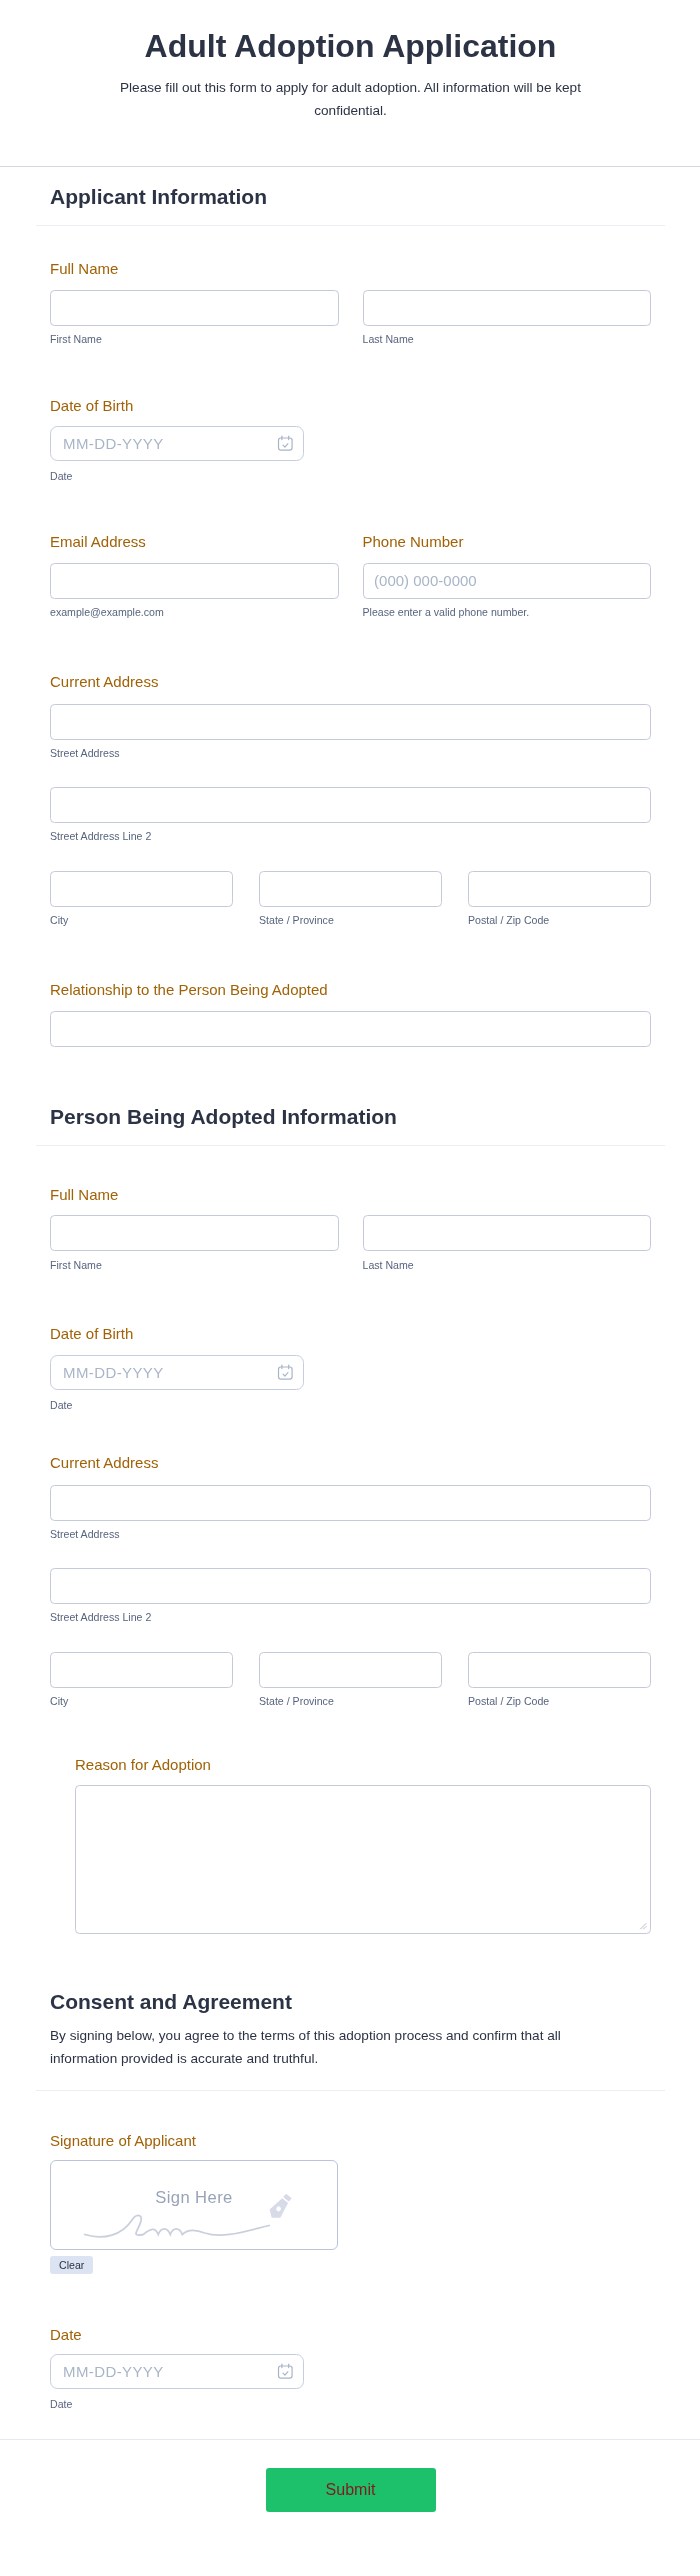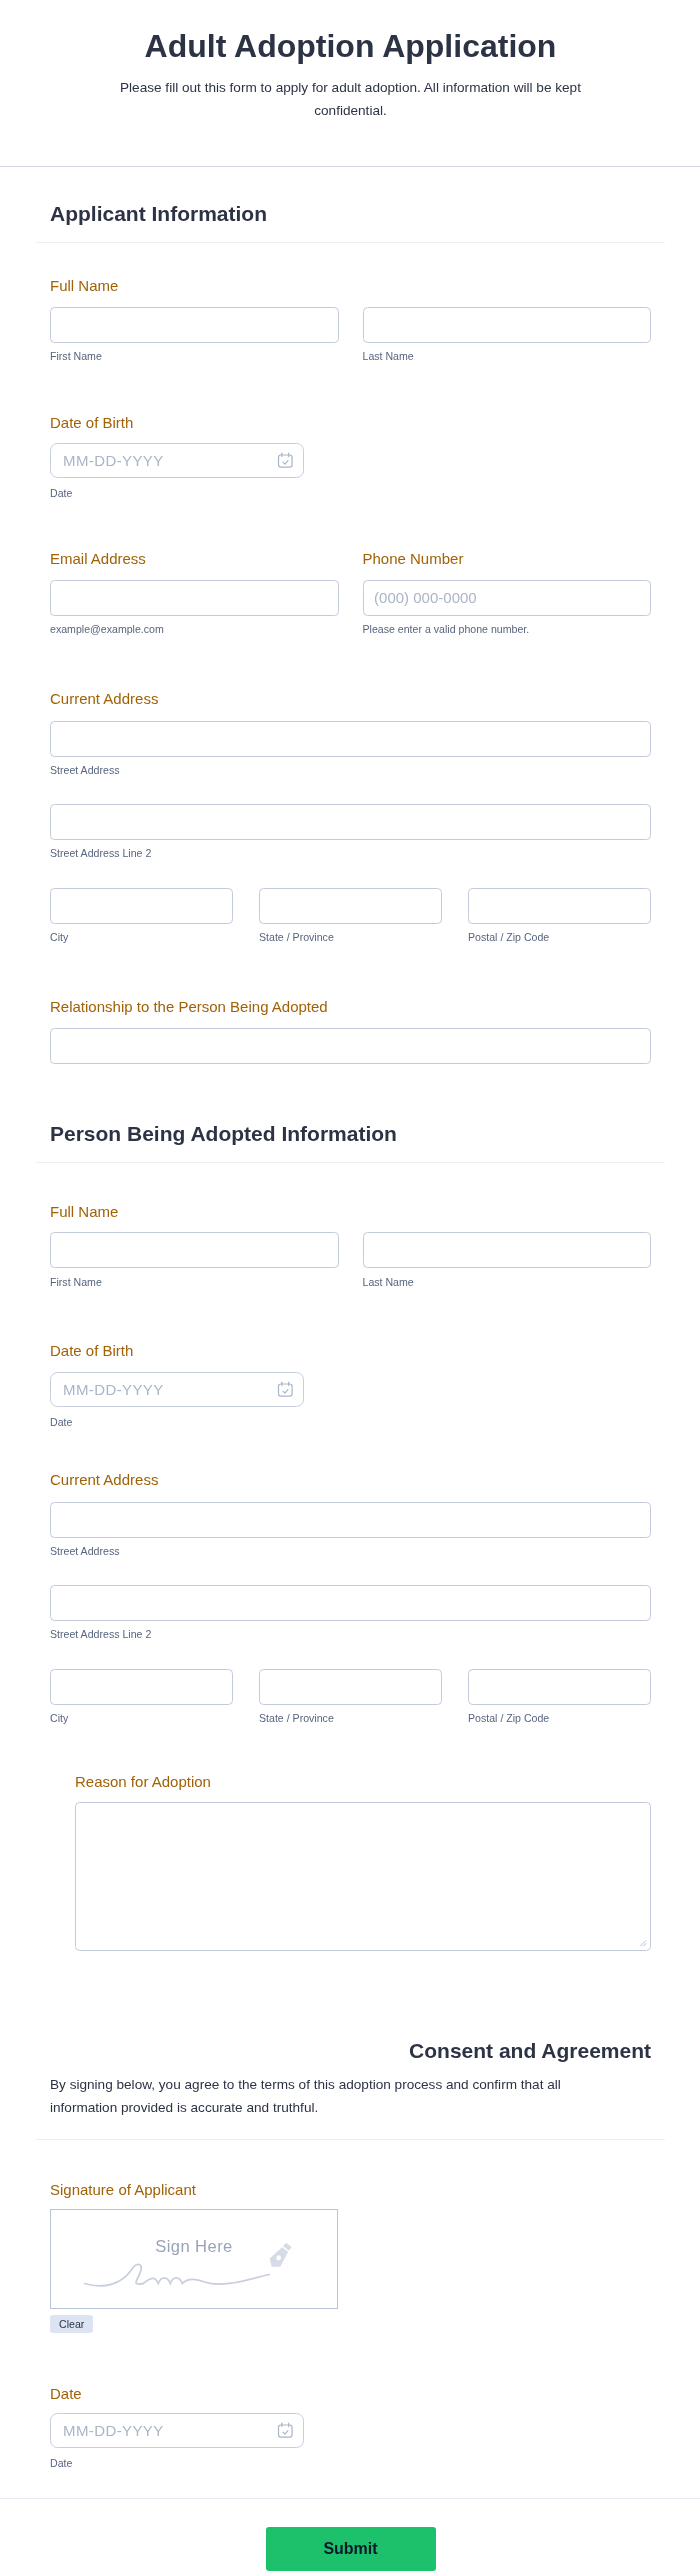--- a/index.html
+++ b/index.html
@@ -109,24 +109,24 @@
     font-size: 15px;
     color: #2c3345;
     outline: none;
   }
   .resize-handle { position: absolute; right: 3.8px; bottom: 4.5px; }
 
   
   .sig-box {
     position: relative;
     width: 288px;
-    height: 100px;
+    height: 90px;
     margin-top: 9px;
     border: 0.8px solid #bac4d9;
-    border-radius: 0;
+    border-radius: 6px;
     background: #fff;
     overflow: hidden;
   }
   .sign-here {
     position: absolute;
     top: 27px; left: 0; right: 0;
     text-align: center;
     font-size: 16.6px;
     color: #99a3b8;
     letter-spacing: 0.4px;
@@ -162,32 +162,32 @@
     justify-content: center;
     margin-top: 28px;
     padding-bottom: 38px;
   }
   .submit-btn {
     width: 170px;
     height: 44px;
     border: none;
     border-radius: 3px;
     background: #1ec16b;
-    color: #0f172a;
+    color: #7f1d1d;
     font-family: inherit;
     font-size: 16px;
-    font-weight: 700;
+    font-weight: 400;
     cursor: pointer;
   }
 
   
-  .mt-44 { margin-top: 33px; } .mt-42 { margin-top: 32px; } .mt-50 { margin-top: 38px; }
+  .mt-44 { margin-top: 16px; } .mt-42 { margin-top: 32px; } .mt-50 { margin-top: 38px; }
   .mt-52 { margin-top: 39px; } .mt-60 { margin-top: 45px; padding-left: 25px; }
   .mt-62 { margin-top: 47px; } .mt-64 { margin-top: 48px; } .mt-66 { margin-top: 50px; }
-  .mt-68 { margin-top: 51px; } .mt-72 { margin-top: 86px; text-align: right; } .mt-74 { margin-top: 56px; }
+  .mt-68 { margin-top: 51px; } .mt-72 { margin-top: 54px; } .mt-74 { margin-top: 56px; }
   .mt-34 { margin-top: 26px; } .mt-36 { margin-top: 27px; } .mt-16 { margin-top: 12px; }
   .mt-12 { margin-top: 9px; } .mt-8  { margin-top: 10px; }
 </style>
 </head>
 <body>
 
 <div class="form-header">
   <h1 class="form-title">Adult Adoption Application</h1>
   <div class="form-subtitle">Please fill out this form to apply for adult adoption. All information will be kept confidential.</div>
 </div>

